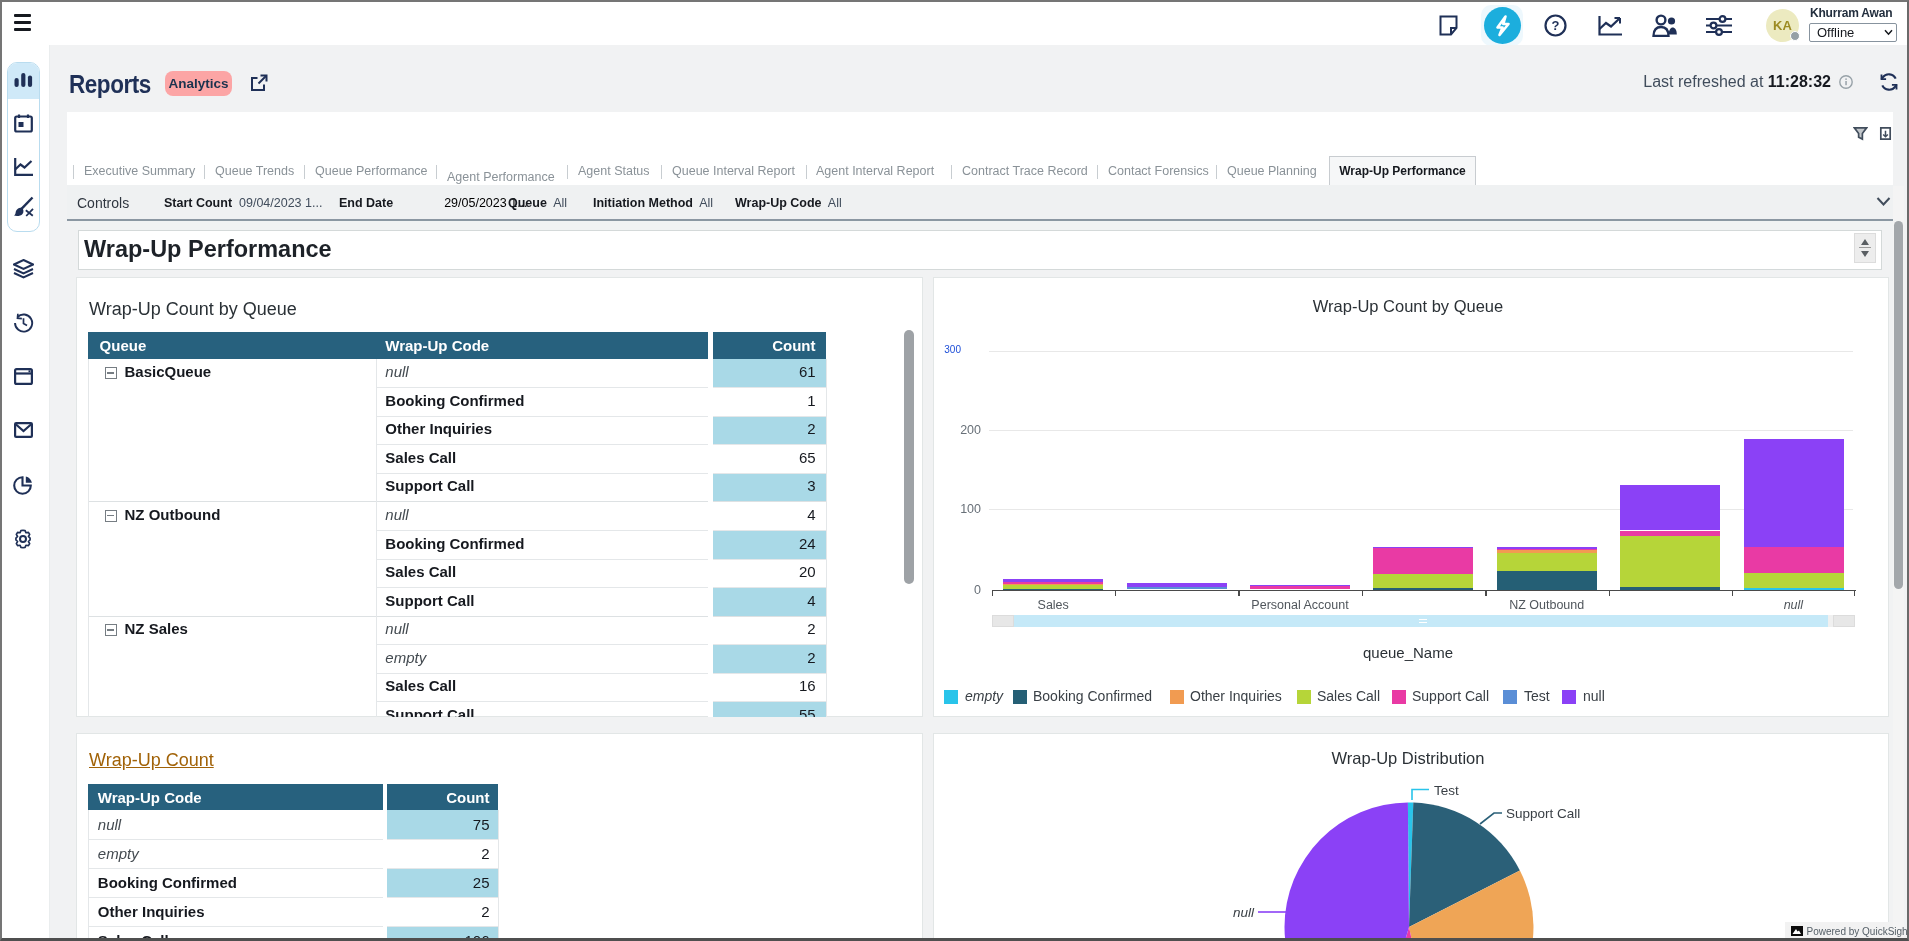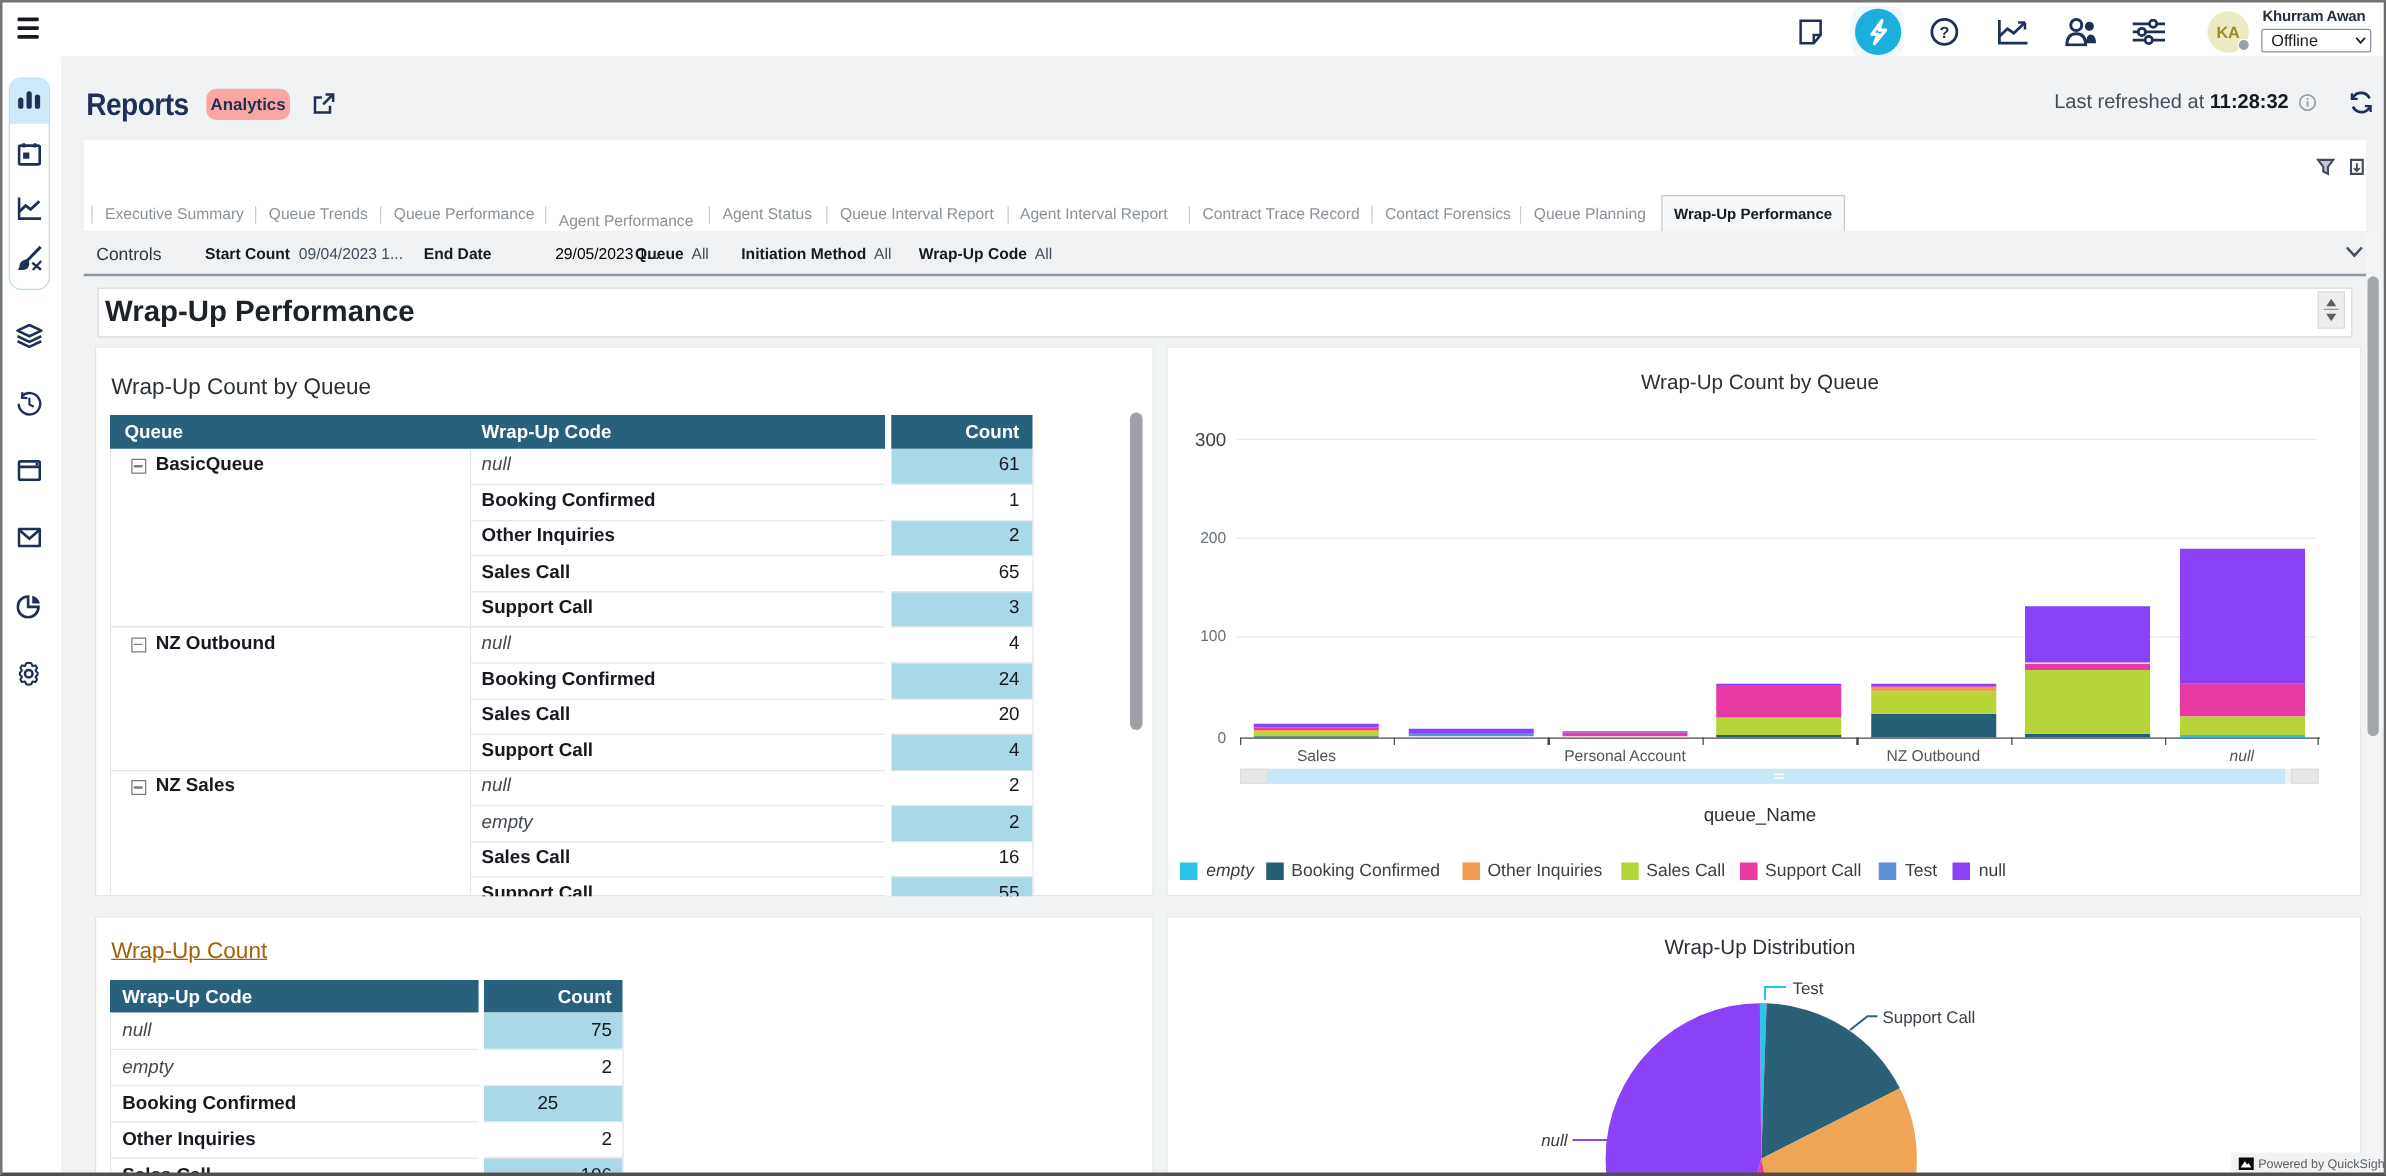--- a/index.html
+++ b/index.html
@@ -285,21 +285,21 @@
 
 <div class="abs" style="left:904px;top:330px;width:10px;height:254px;background:#9ea2a6;border-radius:5px;"></div>
 </div>
 <div id="panelTR">
 <div class="abs" style="left:1128px;top:297px;width:560px;text-align:center;font-size:16.5px;color:#2b3136;">Wrap-Up Count by Queue</div>
 
 <div class="abs" style="left:989px;top:350.5px;width:864px;height:1px;background:#e8e8e8;"></div>
 <div class="abs" style="left:989px;top:430px;width:864px;height:1px;background:#e8e8e8;"></div>
 <div class="abs" style="left:989px;top:508.5px;width:864px;height:1px;background:#e8e8e8;"></div>
 
-<div class="abs" style="left:940px;top:343.5px;width:41px;text-align:right;font-size:15px;color:#404040;">300</div>
+<div class="abs" style="left:920px;top:343.5px;width:41px;text-align:right;font-size:10px;color:#1d4ed8;">300</div>
 <div class="abs" style="left:940px;top:423px;width:41px;text-align:right;font-size:12.5px;color:#687078;">200</div>
 <div class="abs" style="left:940px;top:501.5px;width:41px;text-align:right;font-size:12.5px;color:#687078;">100</div>
 <div class="abs" style="left:940px;top:582.5px;width:41px;text-align:right;font-size:12.5px;color:#687078;">0</div>
 
 <div id="bars">
 
 <div class="abs" style="left:1003.2px;top:588.7px;width:100px;height:0.8px;background:#255f75;"></div>
 <div class="abs" style="left:1003.2px;top:584.5px;width:100px;height:4.2px;background:#b6d539;"></div>
 <div class="abs" style="left:1003.2px;top:583.6px;width:100px;height:0.9px;background:#f19b51;"></div>
 <div class="abs" style="left:1003.2px;top:582.3px;width:100px;height:1.3px;background:#e93aa4;"></div>
@@ -388,21 +388,21 @@
 <div class="abs" style="left:87.6px;top:897.3px;width:410.4px;height:1px;background:#e4e7e9;"></div>
 <div class="abs" style="left:87.6px;top:926.3px;width:410.4px;height:1px;background:#e4e7e9;"></div>
 <div class="abs" style="left:87.6px;top:810.3px;width:1px;height:127.7px;background:#e4e7e9;"></div>
 <div class="abs" style="left:498px;top:810.3px;width:1px;height:127.7px;background:#e4e7e9;"></div>
 <div class="abs" style="left:382.7px;top:783.5px;width:4.3px;height:154.5px;background:#fff;"></div>
 <div class="abs" style="left:97.8px;top:815.5px;font-style:italic;color:#434a50;">null</div>
     <div class="abs" style="left:387px;top:815.5px;width:102.5px;text-align:right;">75</div>
 <div class="abs" style="left:97.8px;top:844.5px;font-style:italic;color:#434a50;">empty</div>
     <div class="abs" style="left:387px;top:844.5px;width:102.5px;text-align:right;">2</div>
 <div class="abs" style="left:97.8px;top:873.5px;font-weight:bold;">Booking Confirmed</div>
-    <div class="abs" style="left:387px;top:873.5px;width:102.5px;text-align:center;">25</div>
+    <div class="abs" style="left:387px;top:873.5px;width:102.5px;text-align:right;">25</div>
 <div class="abs" style="left:97.8px;top:902.5px;font-weight:bold;">Other Inquiries</div>
     <div class="abs" style="left:387px;top:902.5px;width:102.5px;text-align:right;">2</div>
 <div class="abs" style="left:97.8px;top:931.5px;font-weight:bold;">Sales Call</div>
     <div class="abs" style="left:387px;top:931.5px;width:102.5px;text-align:right;">106</div>
 </div>
 <div id="panelBR">
 <div class="abs" style="left:1128px;top:749px;width:560px;text-align:center;font-size:16.5px;color:#2b3136;">Wrap-Up Distribution</div>
 <svg class="abs" style="left:1284px;top:800px;" width="252" height="141" viewBox="0 0 252 141">
   <path d="M125 127 L123.9 2.5 A124.5 124.5 0 0 1 129.3 2.6 Z" fill="#29c4ea"></path>
   <path d="M125 127 L129.3 2.6 A124.5 124.5 0 0 1 235.9 70.5 Z" fill="#2b6078"></path>

